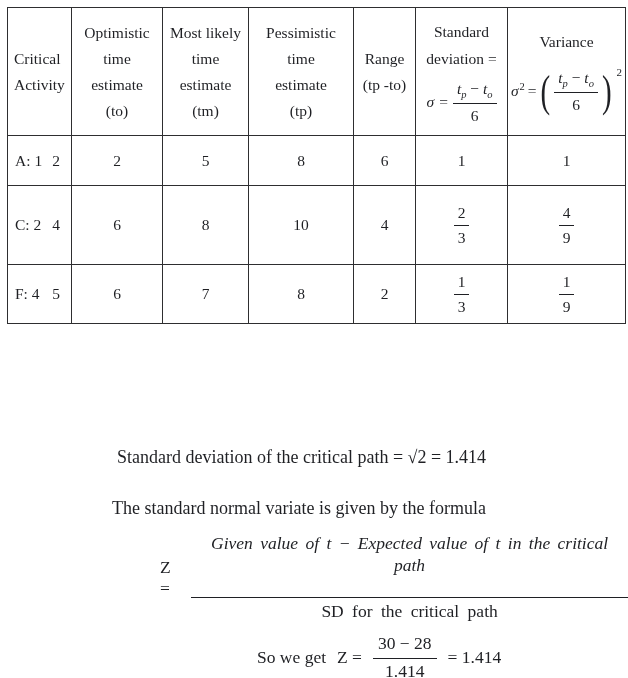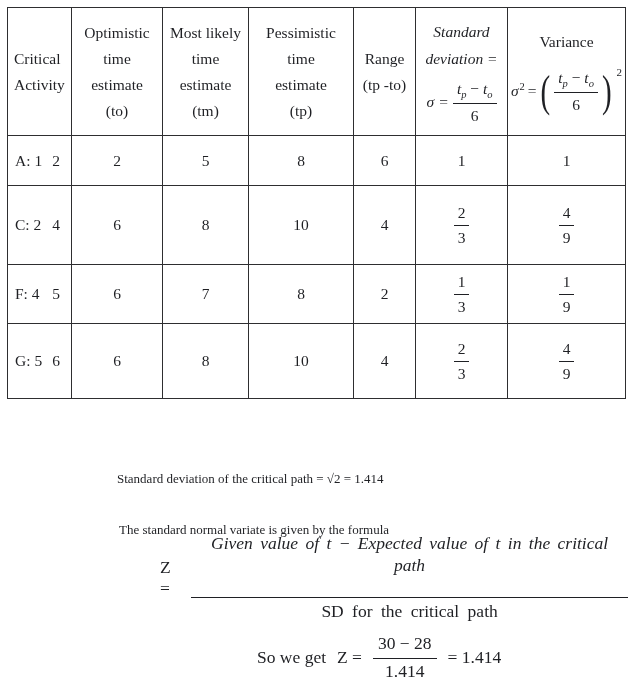--- a/index.html
+++ b/index.html
@@ -13,41 +13,41 @@
     position:absolute;left:7px;top:7px;
     border-collapse:collapse;table-layout:fixed;
   }
   .pert th,.pert td{
     border:1.5px solid #2e2e30;font-weight:normal;
     text-align:center;vertical-align:middle;padding:0;
     font-size:15.5px;line-height:1.25;
   }
   .hstack{display:flex;flex-direction:column;line-height:26px;}
   th.act-h .hstack{align-items:flex-start;padding-left:6px;text-align:left;justify-content:space-between;}
-  .sd-lines{line-height:27px;font-style:italic;}
+  .sd-lines{line-height:27px;}
   .actcell{display:flex;justify-content:space-between;padding:0 11px 0 7px;}
 
   
   .frac{display:inline-block;vertical-align:middle;text-align:center;line-height:1.25;}
   .frac .num{display:block;border-bottom:1.4px solid #1f2024;padding:0 4px 2px;}
   .frac .den{display:block;padding-top:2px;}
 
   
   .mform{display:flex;align-items:center;justify-content:center;gap:5px;margin-top:7px;font-size:15.5px;}
   .vform{margin-top:13px;gap:3px;}
   .it{font-style:italic;}
   .msub{font-size:10.5px;font-style:italic;}
   .sup2{font-size:10.5px;position:relative;top:-6px;margin-left:1px;}
   .bigp{display:inline-block;font-size:29px;line-height:1;transform:scaleY(1.55);margin:0 1px;font-weight:400;}
   .outsup{position:relative;top:-18px;font-size:11px;margin-left:1px;}
 
   
-  .note{position:absolute;font-size:13px;white-space:nowrap;margin-top:24px;}
+  .note{position:absolute;font-size:18px;white-space:nowrap;}
   .note1{left:117px;top:447px;}
-  .note2{left:119px;top:498px;}
+  .note2{left:112px;top:498px;}
 
   .zwrap{position:absolute;left:160px;top:533px;display:flex;align-items:center;gap:7px;font-size:17.5px;}
   .zwrap .frac .num{padding:0 8px 20px;font-style:italic;word-spacing:3px;}
   .zwrap .frac .den{padding-top:3px;word-spacing:4px;}
 
   .zcalc{position:absolute;left:257px;top:633px;display:flex;align-items:center;gap:11px;font-size:17.5px;}
   .zcalc .frac .num{padding:0 5px 3px;}
   .zcalc .frac .den{padding-top:2px;}
 </style>
 </head>
@@ -174,34 +174,20 @@
             </div>
           </td>
       <td>6</td>
       <td>7</td>
       <td>8</td>
       <td>2</td>
       <td><span class="frac"><span class="num">1</span><span class="den">3</span></span></td>
       <td><span class="frac"><span class="num">1</span><span class="den">9</span></span></td>
     </tr>
 
-    <tr style="height:75px">
-      <td>
-            <div class="actcell">
-              <span>G: 5</span>
-              <span>6</span>
-            </div>
-          </td>
-      <td>6</td>
-      <td>8</td>
-      <td>10</td>
-      <td>4</td>
-      <td><span class="frac"><span class="num">2</span><span class="den">3</span></span></td>
-      <td><span class="frac"><span class="num">4</span><span class="den">9</span></span></td>
-    </tr>
   </tbody>
     </table>
 
   <div class="note note1">Standard deviation of the critical path = √2 = 1.414</div>
   <div class="note note2">The standard normal variate is given by the formula</div>
 
   <div class="zwrap">
     <span>Z =</span>
     <span class="frac">
       <span class="num">Given value of t − Expected value of t in the critical path</span>

